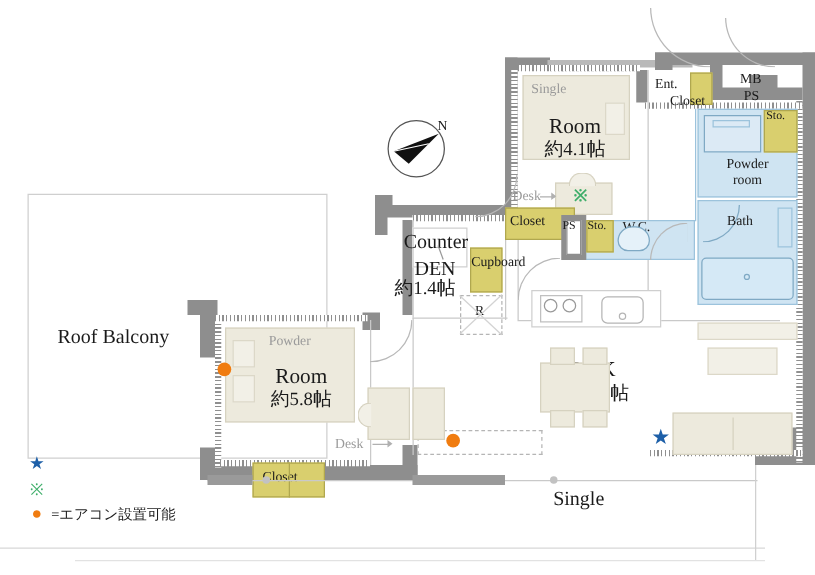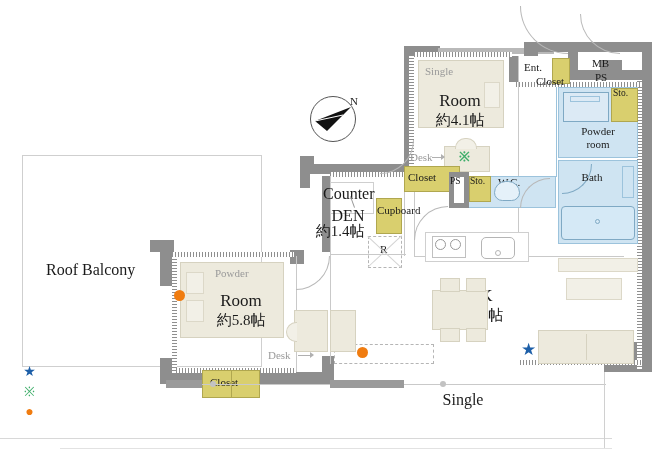--- a/index.html
+++ b/index.html
@@ -218,16 +218,17 @@
 
   <div id="legend">
     <div class="row">
       <span class="gl" style="color:#1d5fa8;font-size:14px;">★</span>
     </div>
     <div class="row">
       <span class="gl" style="color:#3fae6a;font-size:13px;">※</span>
     </div>
     <div class="row">
       <span class="gl" style="color:#f07c10;font-size:14px;">●</span>
+      <span>=エアコン設置可能</span>
     </div>
   </div>
 
 </div>
 
 </body></html>

